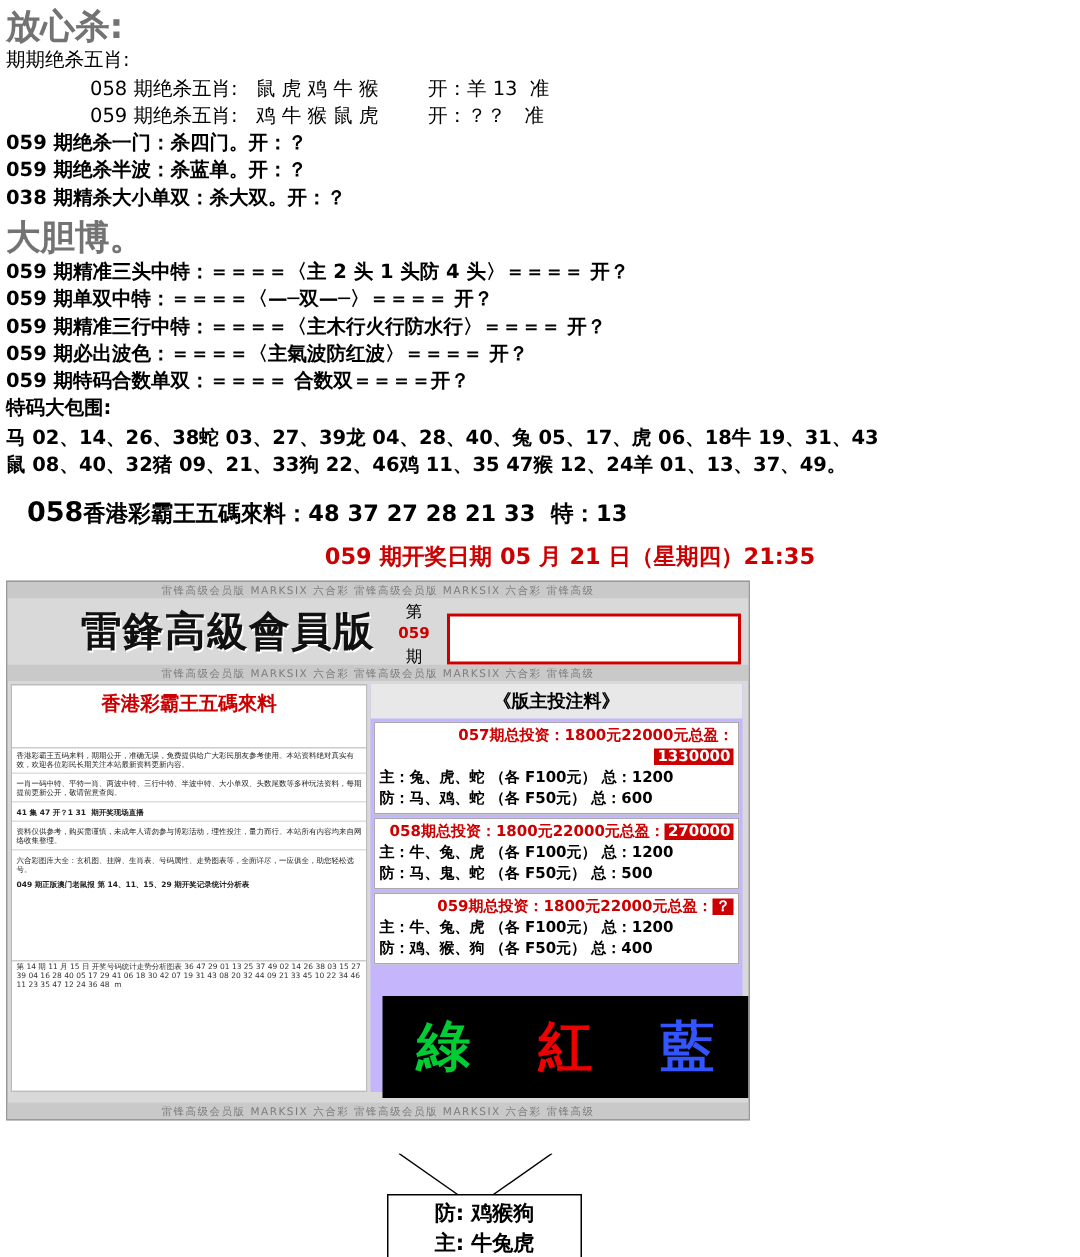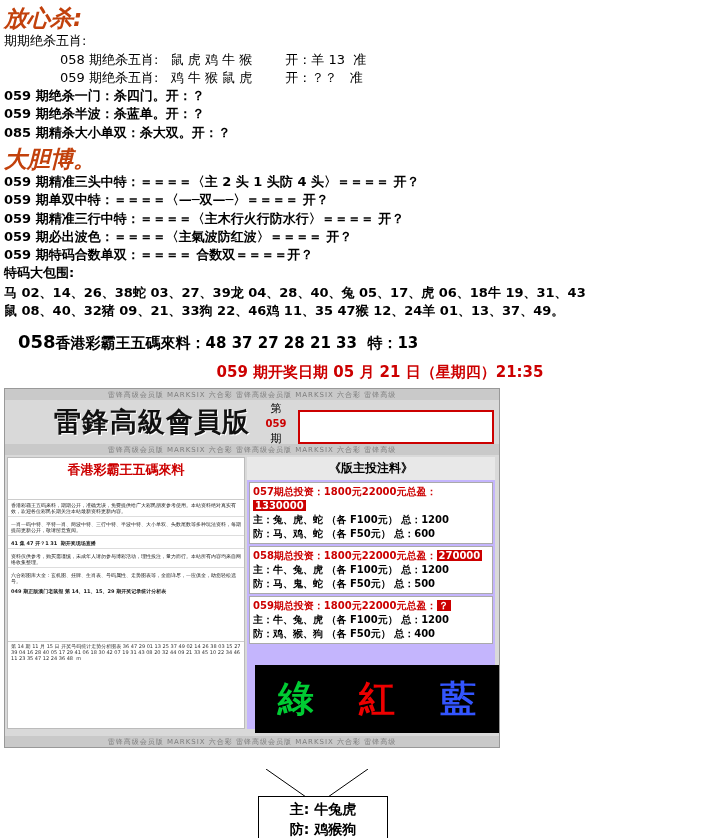--- a/index.html
+++ b/index.html
@@ -14,26 +14,25 @@
     position: relative;
     overflow: hidden;
     color: #000;
   }
   .page {
     position: relative;
     width: 720px;
     height: 838px;
   }
   .h-red {
-    color: #c2410c;
+    color: #737373;
     font-weight: bold;
     font-size: 23px;
     line-height: 1.1;
     margin: 6px 4px 2px 4px;
-    font-style: italic;
   }
   .line {
     font-size: 13px;
     line-height: 1.25;
     margin: 2px 0 2px 4px;
     white-space: pre;
   }
   .line.bold { font-weight: bold; }
   .indent1 { margin-left: 60px; }
   .sec2 .line { font-weight: bold; color: #000; }
@@ -180,21 +179,21 @@
     background: #e8e8e8;
   }
   .bet-block {
     background: #ffffff;
     border: 1px solid #aaa;
     margin: 2px;
     padding: 2px 3px;
     font-size: 10px;
     line-height: 14px;
   }
-  .bet-block .hdr { color: #cc0000; font-weight: bold; font-size: 10px; }
+  .bet-block .hdr { color: #cc0000; font-weight: bold; font-size: 10px; text-align: right; }
   .bet-block .hl { background: #cc0000; color: #fff; padding: 0 2px; }
   .bet-row { font-weight: bold; color: #000; }
   .colorword {
     position: absolute;
     left: 250px;
     top: 276px;
     width: 244px;
     height: 68px;
     background: #000;
     color: #fff;
@@ -248,21 +247,21 @@
 <body>
 
 <div class="page">
 
   <div class="h-red">放心杀:</div>
   <div class="line">期期绝杀五肖:</div>
   <div class="line indent1">058 期绝杀五肖:   鼠 虎 鸡 牛 猴        开：羊 13  准</div>
   <div class="line indent1">059 期绝杀五肖:   鸡 牛 猴 鼠 虎        开：？？   准</div>
   <div class="line bold">059 期绝杀一门：杀四门。开：？</div>
   <div class="line bold">059 期绝杀半波：杀蓝单。开：？</div>
-  <div class="line bold">085 期精杀大小单双：杀大双。开：？</div>
+  <div class="line bold">038 期精杀大小单双：杀大双。开：？</div>
 
   <div class="h-red">大胆博。</div>
 
   <div class="sec2">
     <div class="line">059 期精准三头中特：＝＝＝＝〈主 2 头 1 头防 4 头〉＝＝＝＝ 开？</div>
     <div class="line">059 期单双中特：＝＝＝＝〈—─双—─〉＝＝＝＝ 开？</div>
     <div class="line">059 期精准三行中特：＝＝＝＝〈主木行火行防水行〉＝＝＝＝ 开？</div>
     <div class="line">059 期必出波色：＝＝＝＝〈主氣波防红波〉＝＝＝＝ 开？</div>
     <div class="line">059 期特码合数单双：＝＝＝＝ 合数双＝＝＝＝开？</div>
   </div>
@@ -353,17 +352,17 @@
   </div>
 
   <div class="legs">
     <svg width="150" height="30" viewBox="0 0 150 30">
       <line x1="16" y1="0" x2="56" y2="28" stroke="#000" stroke-width="1"></line>
       <line x1="118" y1="0" x2="78" y2="28" stroke="#000" stroke-width="1"></line>
     </svg>
   </div>
 
   <div class="callout">
+    <div>防: 鸡猴狗</div>
     <div>主: 牛兔虎</div>
-    <div>防: 鸡猴狗</div>
   </div>
 
 </div>
 
 </body></html>

